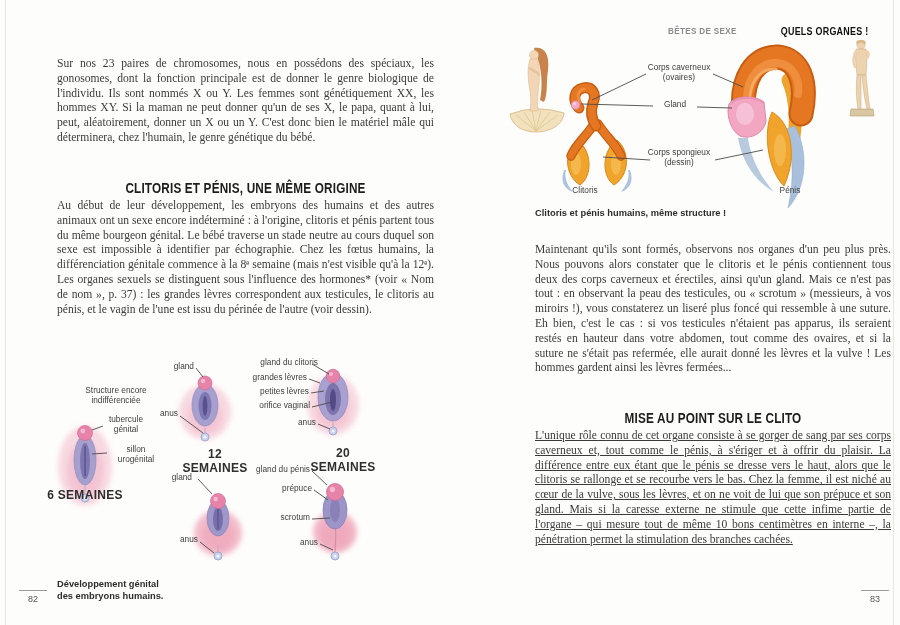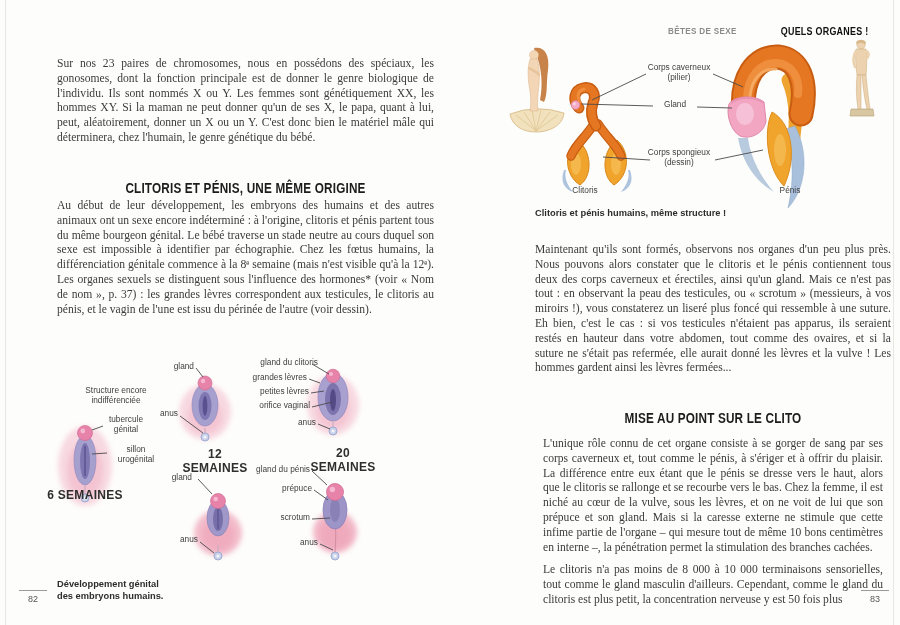--- a/index.html
+++ b/index.html
@@ -19,21 +19,21 @@
     letter-spacing:.4px;transform:scaleX(.85);}
   .rh-chap{display:inline-block;color:#101010;font-weight:700;font-size:10.5px;
     letter-spacing:.3px;transform:scaleX(.85);}
 
   .body-text{
     position:absolute;left:57px;width:377px;margin:0;
     font-size:11.6px;line-height:14.8px;color:#3b3b3b;text-align:justify;
     hyphens:auto;-webkit-hyphens:auto;
   }
   .col-right{left:535px;width:356px;}
-  .para-stack p{margin:8px;}
+  .para-stack p{margin:0;text-decoration:underline;}
 
   .sec-head{
     position:absolute;margin:0;text-align:center;
     font-family:"Liberation Sans","DejaVu Sans",sans-serif;font-weight:700;
     font-size:14px;letter-spacing:.2px;color:#1c1c1c;transform:scaleX(.84);
   }
 
   .fl{position:absolute;font-family:"Liberation Sans","DejaVu Sans",sans-serif;
     font-size:8.3px;line-height:9.8px;color:#404040;}
   .fl.r{text-align:right;} .fl.c{text-align:center;}
@@ -264,37 +264,36 @@
         <line x1="213" y1="36" x2="243" y2="49"></line>
         <line x1="153" y1="68" x2="82" y2="66"></line>
         <line x1="197" y1="69" x2="232" y2="70"></line>
         <line x1="150" y1="122" x2="103" y2="119"></line>
         <line x1="215" y1="122" x2="263" y2="112"></line>
       </g>
     </svg>
 
     <span class="fl c" style="left:641px;top:63px;width:76px">
       <span class="ln">Corps caverneux</span>
-      <span class="ln">(pilier)</span>
+      <span class="ln">(ovaires)</span>
     </span>
     <span class="fl c" style="left:655px;top:100px;width:40px">Gland</span>
     <span class="fl c" style="left:641px;top:148px;width:76px">
       <span class="ln">Corps spongieux</span>
       <span class="ln">(dessin)</span>
     </span>
     <span class="fl c" style="left:563px;top:186px;width:44px">Clitoris</span>
     <span class="fl c" style="left:768px;top:186px;width:44px">Pénis</span>
 
     <div class="fig-cap" style="left:535px;top:208px;width:320px">Clitoris et pénis humains, même structure !</div>
 
     <p class="body-text col-right" style="top:243px">Maintenant qu'ils sont formés, observons nos organes d'un peu plus près. Nous pouvons alors constater que le clitoris et le pénis contiennent tous deux des corps caverneux et érectiles, ainsi qu'un gland. Mais ce n'est pas tout : en observant la peau des testicules, ou « scrotum » (messieurs, à vos miroirs !), vous constaterez un liseré plus foncé qui ressemble à une suture. Eh bien, c'est le cas : si vos testicules n'étaient pas apparus, ils seraient restés en hauteur dans votre abdomen, tout comme des ovaires, et si la suture ne s'était pas refermée, elle aurait donné les lèvres et la vulve ! Les hommes gardent ainsi les lèvres fermées...</p>
     <h2 class="sec-head" style="left:535px;top:410px;width:356px">MISE AU POINT SUR LE CLITO</h2>
     <div class="body-text col-right para-stack" style="top:429px">
       <p>L'unique rôle connu de cet organe consiste à se gorger de sang par ses corps caverneux et, tout comme le pénis, à s'ériger et à offrir du plaisir. La différence entre eux étant que le pénis se dresse vers le haut, alors que le clitoris se rallonge et se recourbe vers le bas. Chez la femme, il est niché au cœur de la vulve, sous les lèvres, et on ne voit de lui que son prépuce et son gland. Mais si la caresse externe ne stimule que cette infime partie de l'organe – qui mesure tout de même 10 bons centimètres en interne –, la pénétration permet la stimulation des branches cachées.</p>
-      <p>Le clitoris n'a pas moins de 8 000 à 10 000 terminaisons sensorielles, tout comme le gland masculin d'ailleurs. Cependant, comme le gland du clitoris est plus petit, la concentration nerveuse y est 50 fois plus</p>
     </div>
 
     <div class="folio folio-right">
       <span class="rule"></span>
       <span>83</span>
     </div>
   </section>
 </div>
 
 </body></html>

